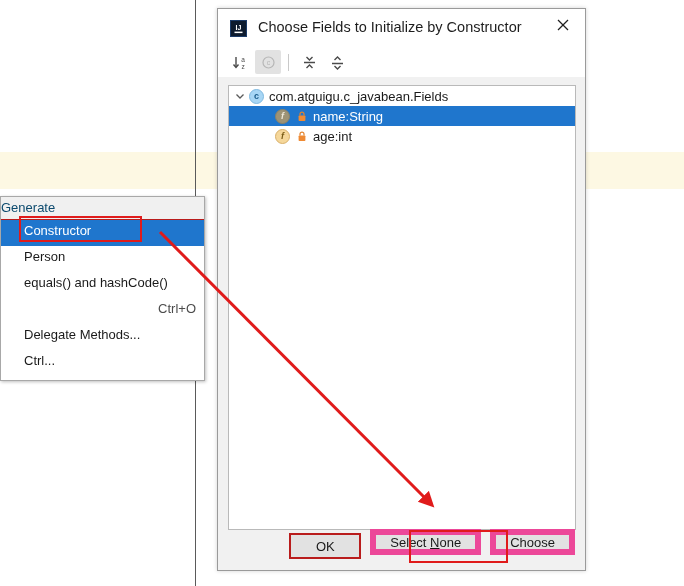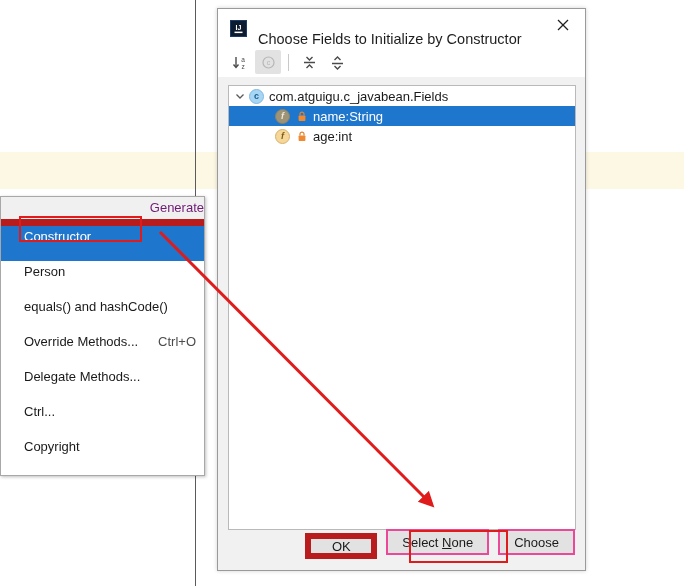--- a/index.html
+++ b/index.html
@@ -42,28 +42,28 @@
     left: 0px; top: 196px;
     width: 205px;
     background: #ffffff;
     border: 1px solid #a8a8a8;
     box-shadow: 1px 1px 3px rgba(0,0,0,0.25);
     box-sizing: border-box;
   }
   #generate-title {
     height: 22px;
     line-height: 22px;
-    text-align: right;
+    text-align: left;
     font-size: 13px;
-    color: #701a75;
+    color: #0c4a6e;
     background: #f0f0f0;
-    border-bottom: 7px solid #b91c1c;
+    border-bottom: 1px solid #b91c1c;
   }
   .gen-item {
-    height: 35px;
+    height: 26px;
     line-height: 22px;
     padding-left: 23px;
     font-size: 13px;
     color: #1a1a1a;
     position: relative;
     white-space: nowrap;
   }
   .gen-item.selected {
     background: #1f76cd;
     color: #ffffff;
@@ -114,21 +114,20 @@
     align-items: center;
     justify-content: center;
   }
   #ij-icon svg { display:block; }
   #dialog-title {
     position: absolute;
     left: 40px; top: 10px;
     font-size: 14.5px;
     color: #1d1d1d;
     white-space: nowrap;
-    margin-top: 12px;
   }
   #close-btn {
     position: absolute;
     right: 0px; top: 0px;
     width: 44px; height: 32px;
     display: flex;
     align-items: center;
     justify-content: center;
     cursor: default;
   }
@@ -245,31 +244,31 @@
     align-items: center;
     gap: 9px;
     padding-right: 10px;
     box-sizing: border-box;
   }
   .dlg-btn {
     height: 26px;
     min-width: 72px;
     padding: 0 14px;
     background: #e2e2e2;
-    border: 2px solid #ec4899;
+    border: 6px solid #ec4899;
     box-sizing: border-box;
     font-size: 13px;
     color: #1a1a1a;
     display: flex;
     align-items: center;
     justify-content: center;
     font-family: "Liberation Sans", sans-serif;
   }
   .dlg-btn.focused {
-    border: 6px solid #b91c1c;
+    border: 2px solid #b91c1c;
     margin-top: 8px;
   }
   .underline-n { text-decoration: underline; }
 
   
   #anno-box-selectnone {
     position: absolute;
     left: 409px; top: 530px;
     width: 99px; height: 33px;
     border: 2px solid #e01b1b;
@@ -298,31 +297,27 @@
   <div class="gen-item selected">
     <span>Constructor</span>
   </div>
   <div class="gen-item">
     <span>Person</span>
   </div>
   <div class="gen-item">
     <span>equals() and hashCode()</span>
   </div>
   <div class="gen-item">
-    <span>Override Methods...</span>
     <span class="gen-shortcut">Ctrl+O</span>
   </div>
   <div class="gen-item">
     <span>Delegate Methods...</span>
   </div>
   <div class="gen-item">
     <span>Ctrl...</span>
-  </div>
-  <div class="gen-item">
-    <span>Copyright</span>
   </div>
   <div id="gen-menu-pad"></div>
 </div>
 
 <div id="dialog">
 
   <div id="title-bar">
     <div id="ij-icon">
       <svg width="13" height="13" viewBox="0 0 13 13">
         <rect x="0" y="0" width="13" height="13" fill="#0d1b2e"></rect>

